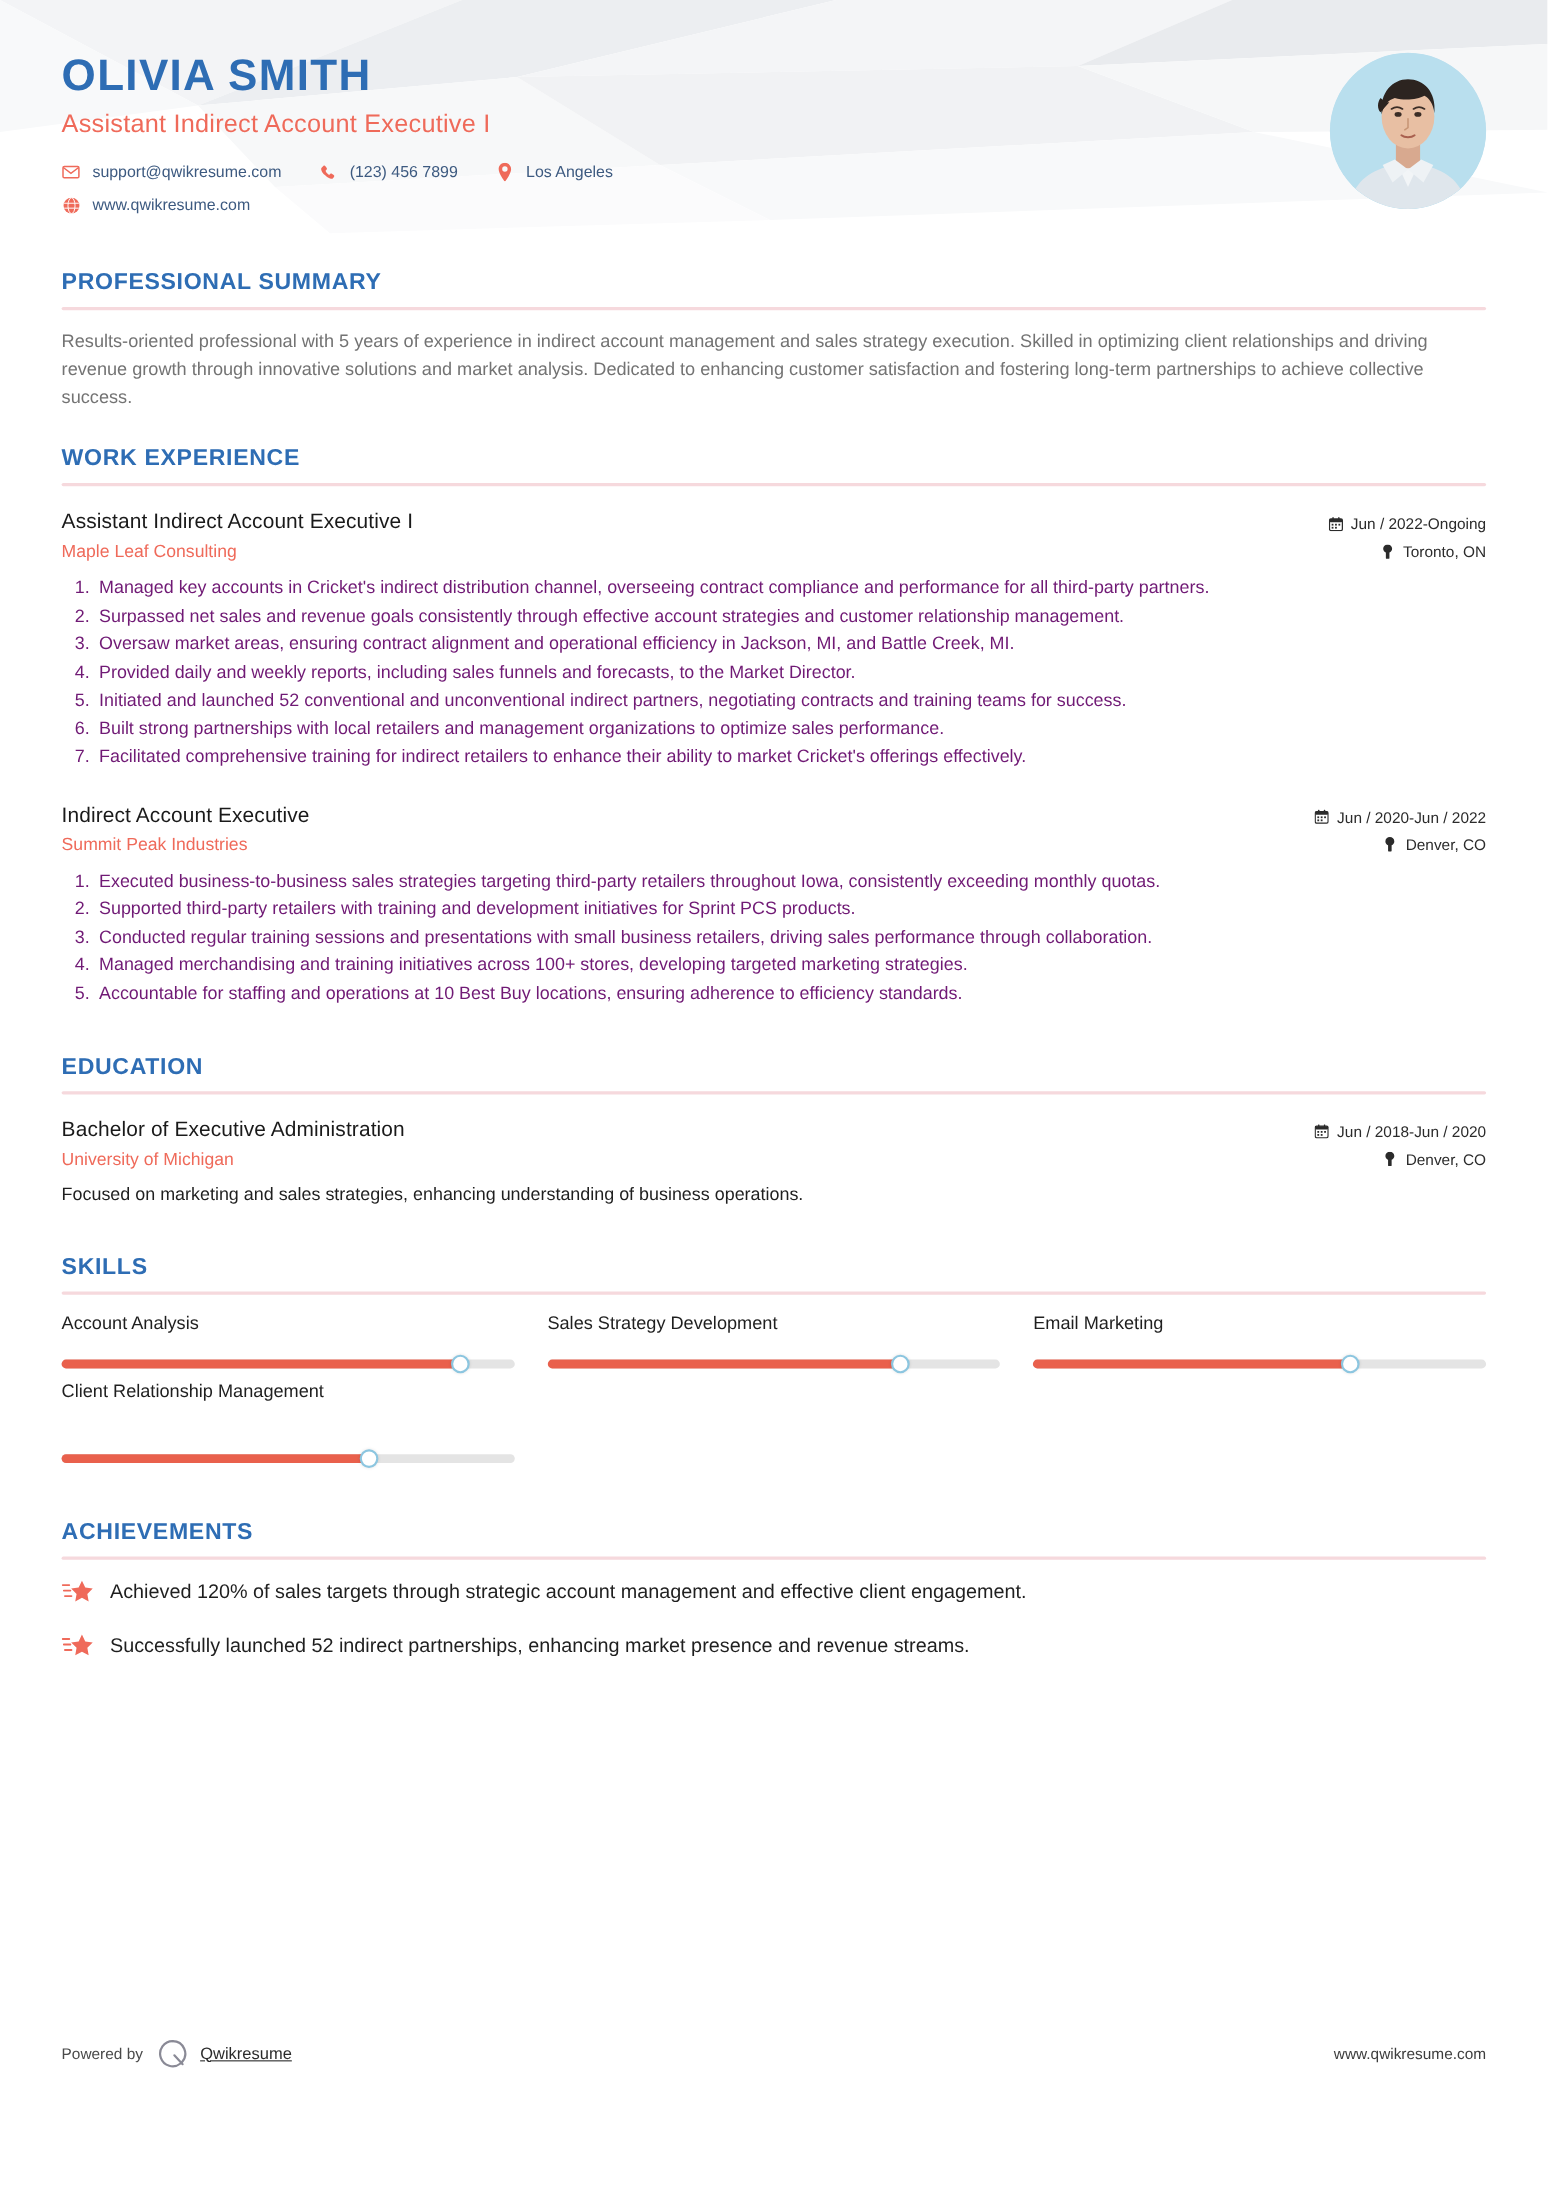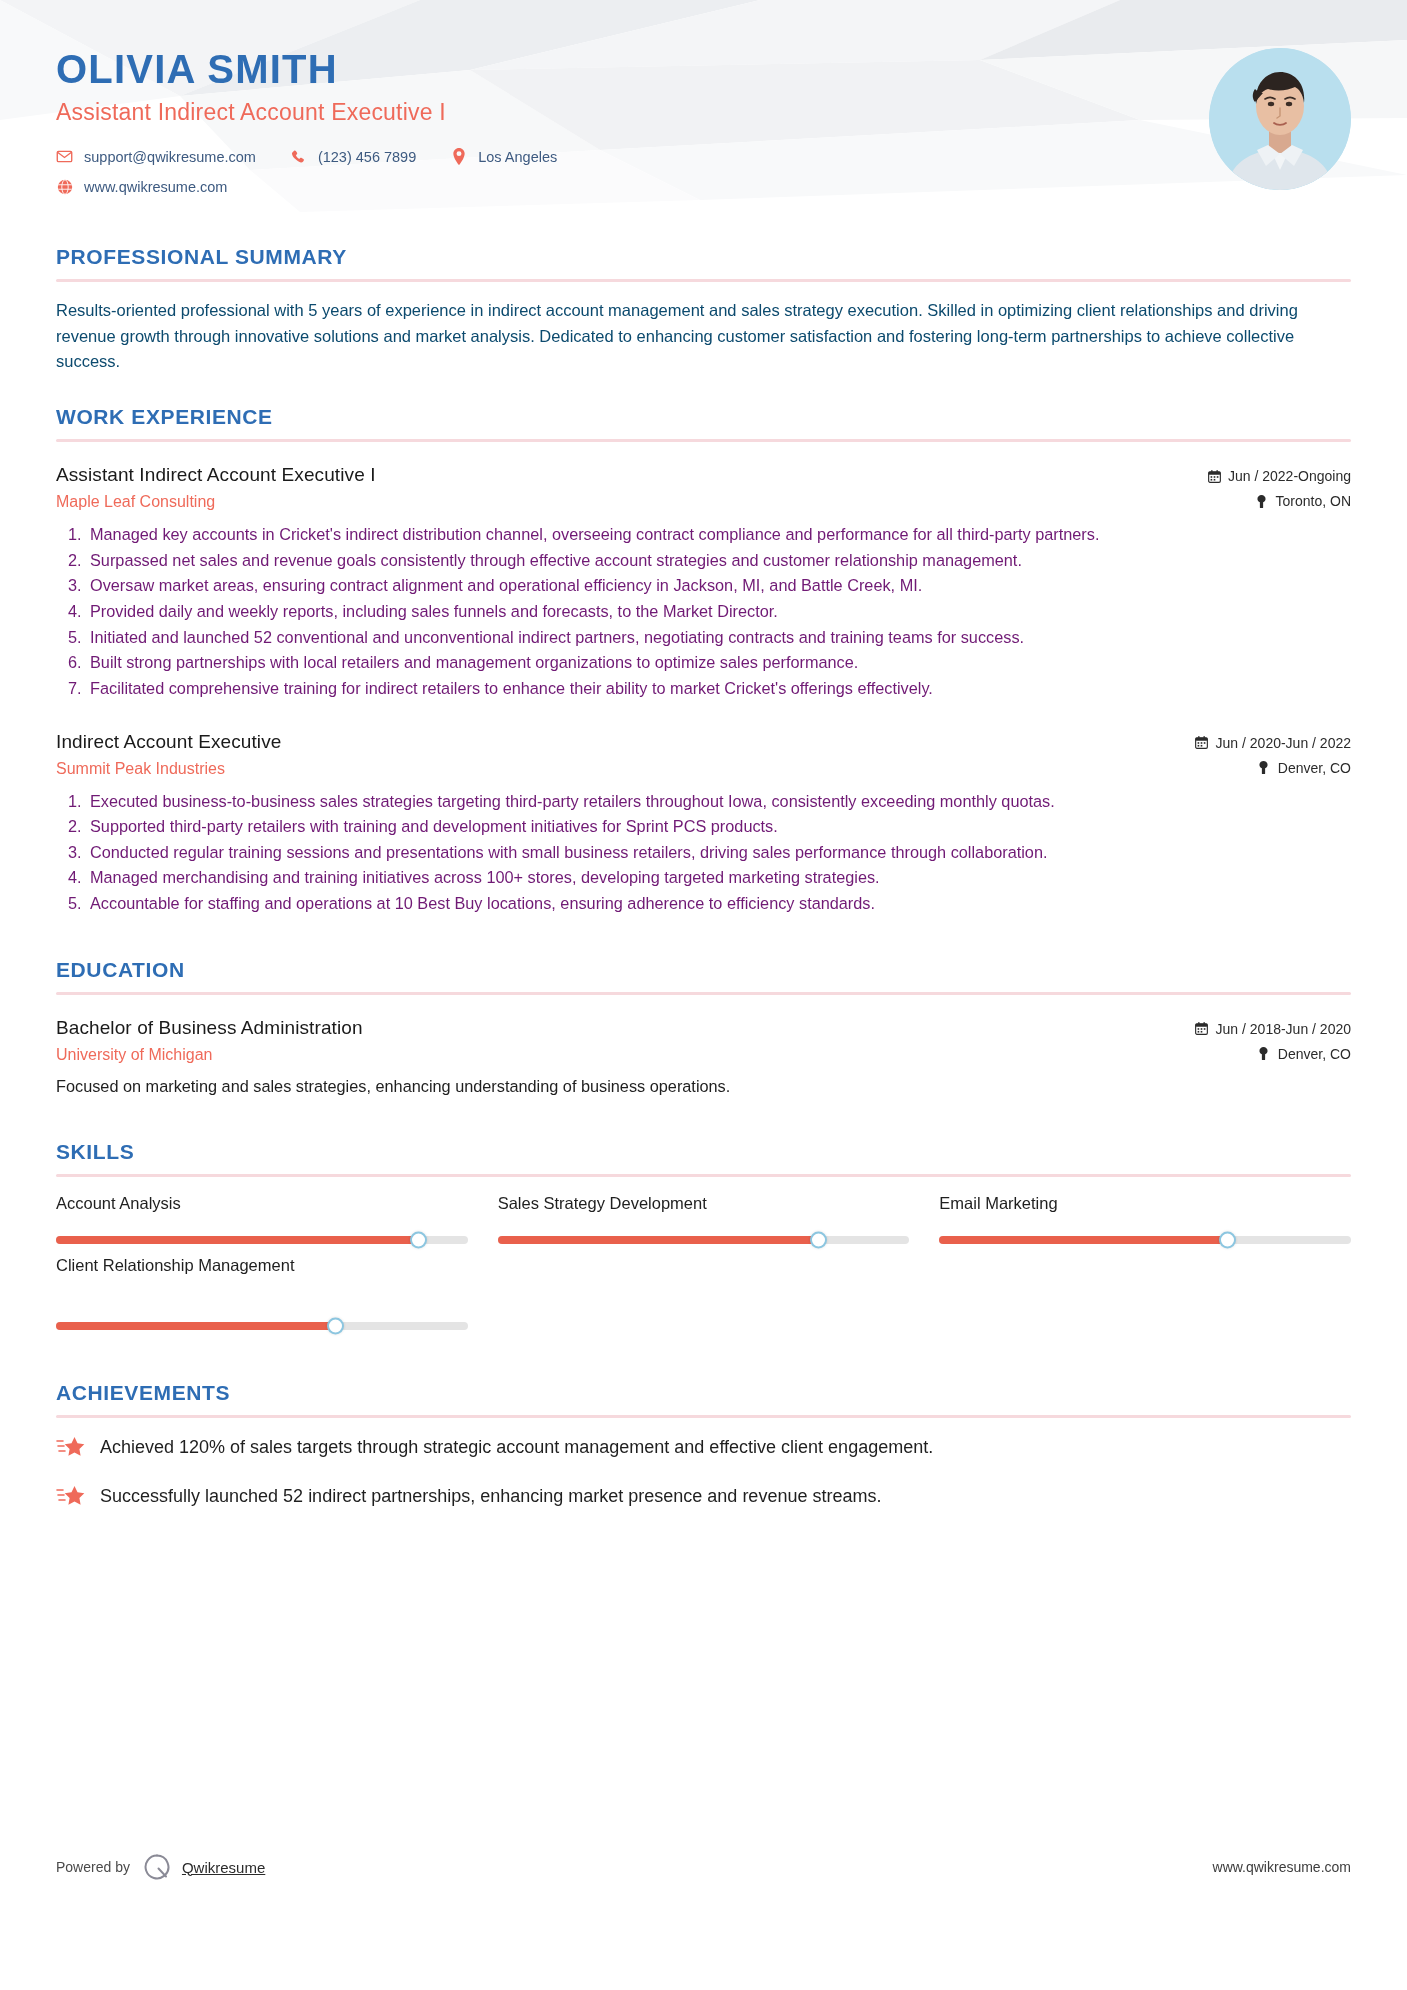--- a/index.html
+++ b/index.html
@@ -101,21 +101,21 @@
     height: 3px;
     background: #f6d9dd;
     margin-top: 10px;
     margin-bottom: 16px;
     border-radius: 2px;
   }
 
   .summary-text {
     font-size: 16.5px;
     line-height: 1.56;
-    color: #0c4a6e;
+    color: #737373;
   }
 
   
   .entry { margin-top: 22px; }
   .entry:first-child { margin-top: 4px; }
   .entry-head {
     display: flex;
     justify-content: space-between;
     align-items: flex-start;
   }
@@ -482,21 +482,21 @@
       </div>
     </div>
 
     <div class="section" style="margin-top:42px;">
       <div class="sec-title">EDUCATION</div>
       <div class="sec-rule"></div>
 
       <div class="entry">
         <div class="entry-head">
           <div class="entry-left">
-            <div class="entry-role">Bachelor of Business Administration</div>
+            <div class="entry-role">Bachelor of Executive Administration</div>
             <div class="entry-org">University of Michigan</div>
           </div>
           <div class="entry-right">
             <div class="meta-line">
               <span class="mi">
                 <svg width="13" height="13" viewBox="0 0 16 16" fill="currentColor">
                   <rect x="0.8" y="2.2" width="14.4" height="13" rx="1.6" fill="none" stroke="currentColor" stroke-width="1.4"></rect>
                   <rect x="0.8" y="2.2" width="14.4" height="3.6" rx="1.2"></rect>
                   <rect x="4" y="0" width="1.5" height="3.4" rx="0.7"></rect>
                   <rect x="10.5" y="0" width="1.5" height="3.4" rx="0.7"></rect>

